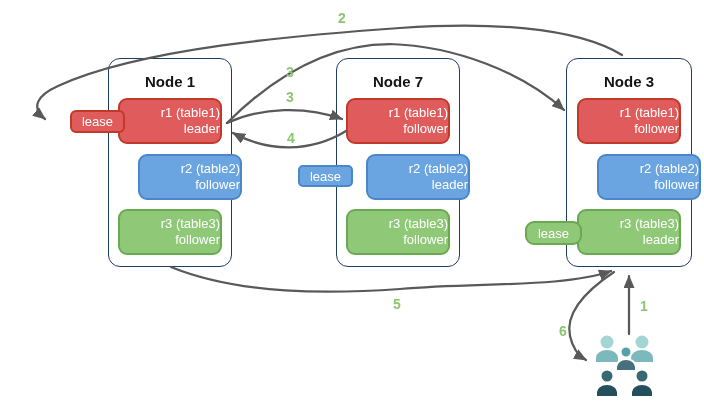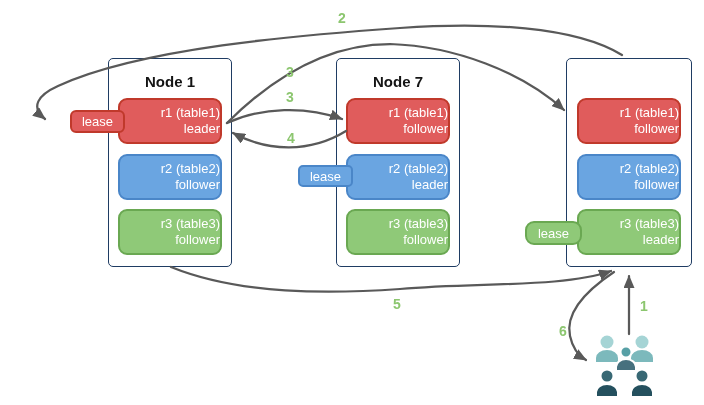--- a/index.html
+++ b/index.html
@@ -3,35 +3,35 @@
 <meta charset="utf-8">
 <style>
   html,body{margin:0;padding:0;background:#ffffff;}
   .canvas{
     position:relative;width:704px;height:405px;background:#ffffff;
     font-family:"Liberation Sans", sans-serif;overflow:hidden;
   }
   .arrows{position:absolute;left:0;top:0;width:704px;height:405px;pointer-events:none;z-index:3;}
   .node{
     position:absolute;top:58px;width:124px;height:209px;background:#ffffff;
-    border:1.5px solid #1f3c63;border-radius:5px;box-sizing:border-box;z-index:1;
+    border:1.5px solid #1f3c63;border-radius:12px;box-sizing:border-box;z-index:1;
   }
   .node-title{
     position:absolute;top:14px;left:0;width:100%;text-align:center;
     font-weight:bold;font-size:15px;color:#141414;
   }
   .replica{
     position:absolute;left:9px;width:104px;height:46px;border-radius:9px;
     border:2px solid;box-sizing:border-box;color:#ffffff;font-size:13px;line-height:1.25;
     display:flex;flex-direction:column;align-items:flex-end;justify-content:center;text-align:center;
   }
   .replica.red{background:#e05c5c;border-color:#c0392b;}
   .replica.blue{background:#6aa5e1;border-color:#4a86c8;}
   .replica.green{background:#8fc978;border-color:#6aa852;}
-  .r1{top:39px;} .r2{top:95px;} .r3{top:150px;padding-left:24px;}
+  .r1{top:39px;} .r2{top:95px;margin-left:20px;} .r3{top:150px;padding-left:24px;}
   .lease{
     position:absolute;color:#ffffff;font-size:13px;border:2px solid;box-sizing:border-box;
     display:flex;align-items:center;justify-content:center;z-index:2;margin-left:20px;
   }
   .lease.red{left:50px;top:110px;width:55px;height:23px;border-radius:6px;background:#e05c5c;border-color:#c0392b;}
   .lease.blue{left:278px;top:165px;width:55px;height:22px;border-radius:5px;background:#6aa5e1;border-color:#4a86c8;}
   .lease.green{left:505px;top:221px;width:57px;height:24px;border-radius:9px;background:#8fc978;border-color:#6aa852;}
   .step{
     position:absolute;transform:translate(-50%,-50%);font-weight:bold;font-size:14px;
     color:#8cc66f;z-index:4;
@@ -86,20 +86,21 @@
       <span>r2 (table2)</span>
       <span>leader</span>
     </div>
     <div class="replica green r3">
       <span>r3 (table3)</span>
       <span>follower</span>
     </div>
   </div>
 
   <div class="node" style="left:566px;width:126px">
+    <div class="node-title">Node 3</div>
     <div class="replica red r1" style="left:10px">
       <span>r1 (table1)</span>
       <span>follower</span>
     </div>
     <div class="replica blue r2" style="left:10px">
       <span>r2 (table2)</span>
       <span>follower</span>
     </div>
     <div class="replica green r3" style="left:10px">
       <span>r3 (table3)</span>

